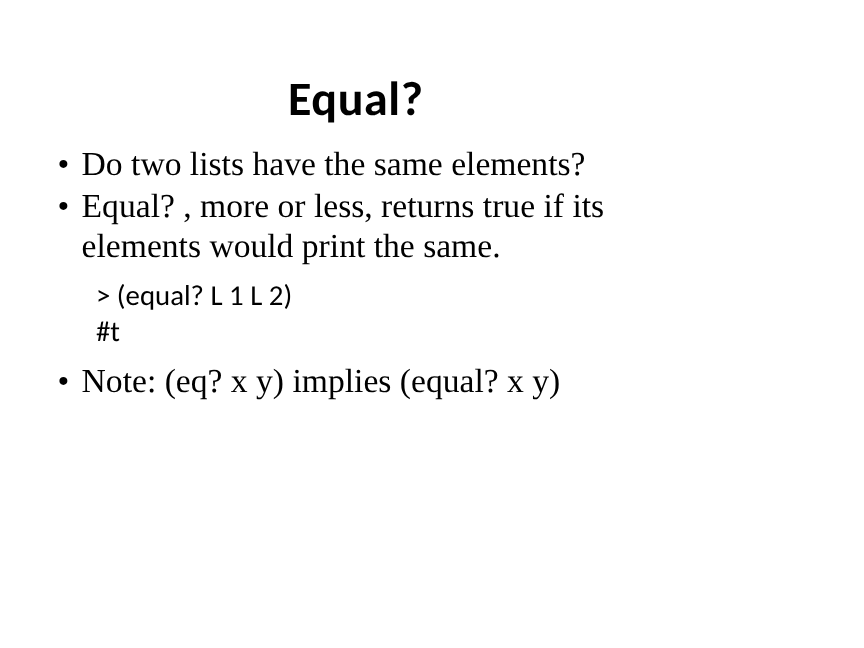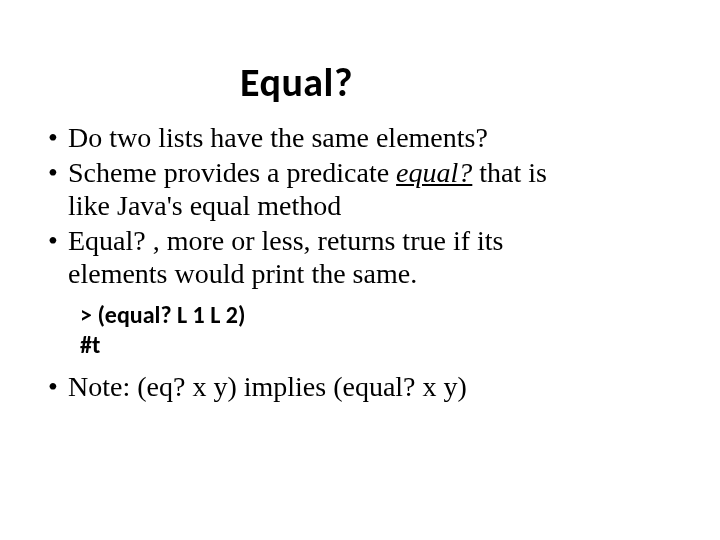--- a/index.html
+++ b/index.html
@@ -47,39 +47,35 @@
     line-height: 1.18;
   }
   .ul-it {
     font-style: italic;
     text-decoration: underline;
   }
   .code-block {
     font-size: 24px;
     line-height: 1.25;
     padding: 8px 0 10px 36px;
-    font-weight: bold;
   }
   .code-line {
     display: block;
   }
 </style>
 </head>
 <body>
 
 <div class="slide">
 
   <h1 class="title">Equal?</h1>
 
   <ul class="bullets">
     <li>
       <span>Do two lists have the same elements?</span>
-    </li>
-    <li>
-      <span>Scheme provides a predicate </span><span class="ul-it">equal?</span><span> that is like Java's equal method</span>
     </li>
     <li>
       <span>Equal? , more or less, returns true if its elements would print the same.</span>
     </li>
   </ul>
 
   <div class="code-block">
     <span class="code-line">&gt; (equal? L 1 L 2)</span>
     <span class="code-line">#t</span>
   </div>

